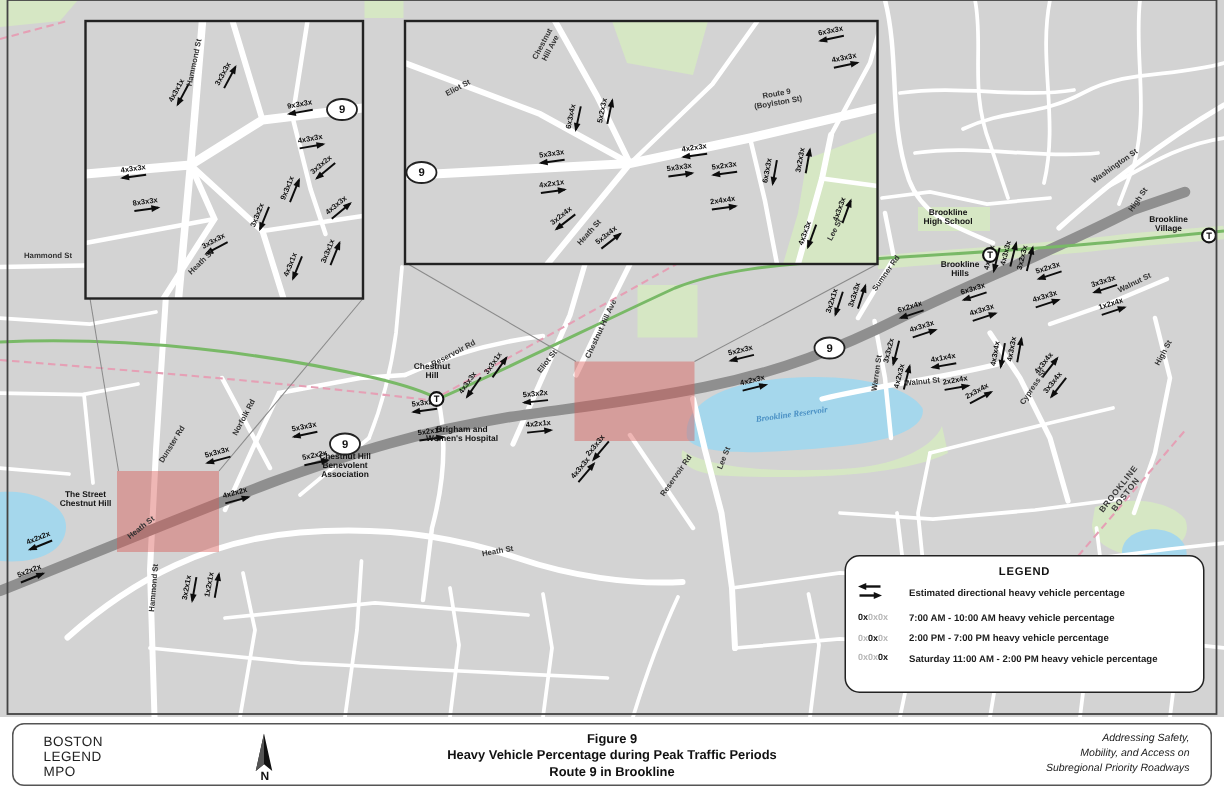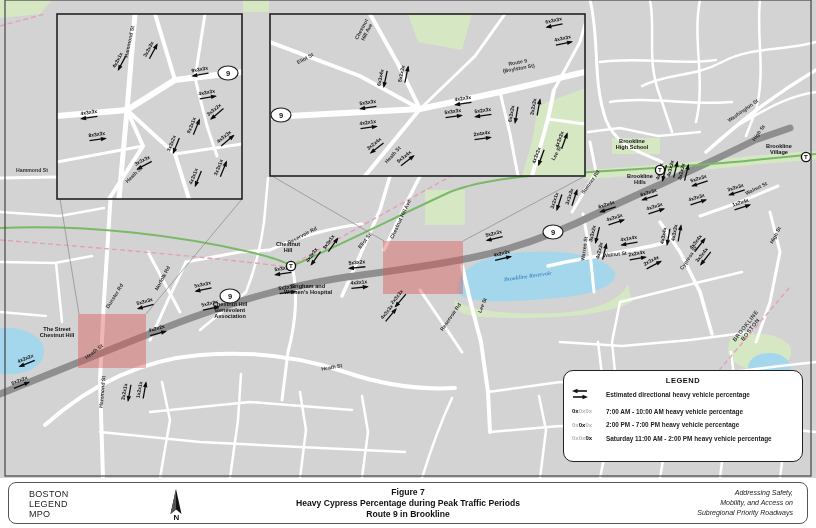--- a/index.html
+++ b/index.html
@@ -594,22 +594,22 @@
       <div>MPO</div>
     </div>
     <div class="northwrap">
       <svg width="18" height="36" viewBox="-9 -22 18 36">
         <polygon points="0,-19 5.5,6 0,1.5 -5.5,6" fill="#111"></polygon>
         <polygon points="0,-19 0,1.5 -5.5,6" fill="#555"></polygon>
         <text x="0.5" y="12" text-anchor="middle" style="font-family:'Liberation Sans',sans-serif;font-size:8px;font-weight:700;fill:#111">N</text>
       </svg>
     </div>
     <div class="ftitle">
-      <div>Figure 7</div>
-      <div>Heavy Cypress Percentage during Peak Traffic Periods</div>
+      <div>Figure 9</div>
+      <div>Heavy Vehicle Percentage during Peak Traffic Periods</div>
       <div>Route 9 in Brookline</div>
     </div>
     <div class="tagline">
       <div>Addressing Safety,</div>
       <div>Mobility, and Access on</div>
       <div>Subregional Priority Roadways</div>
     </div>
   </div>
 </div>
 

